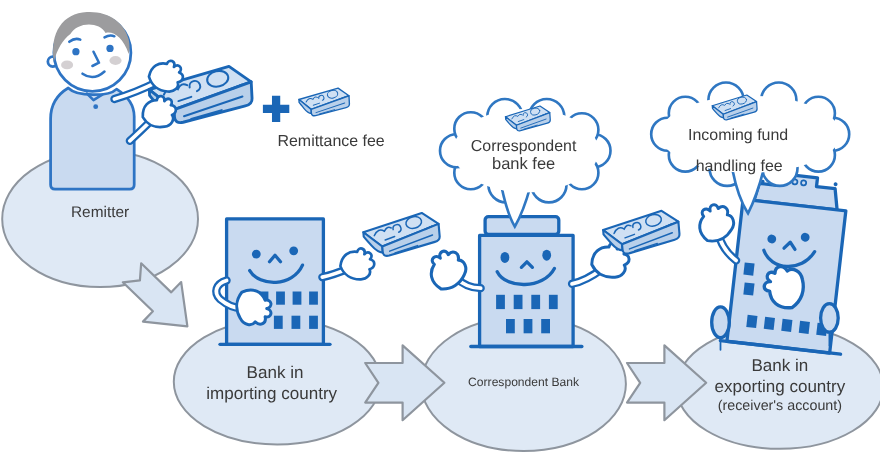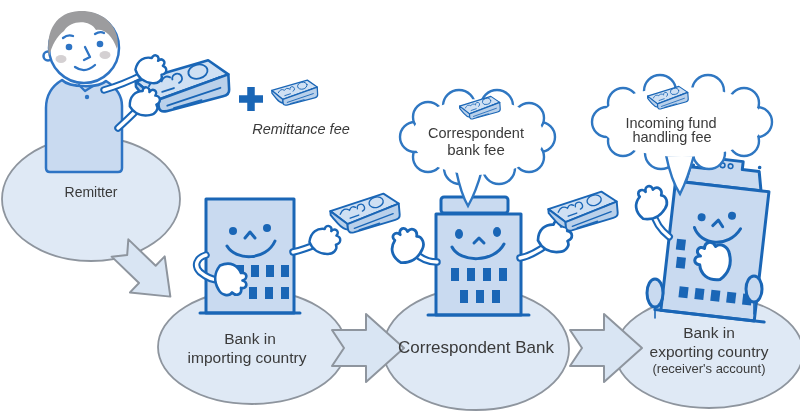--- a/index.html
+++ b/index.html
@@ -204,29 +204,29 @@
         <circle class="cloud" cx="660" cy="91" r="16"></circle>
     <circle class="cloud" cx="708" cy="91" r="16"></circle>
         <circle class="cloud" cx="744" cy="103" r="15"></circle>
     <path class="cloud" d="M666,155 Q671,180 680,194 Q688,178 694,155 Z"></path>
     <ellipse class="mask" cx="682" cy="122" rx="82" ry="35"></ellipse>
     <use href="#money" transform="translate(644,86) rotate(-4) scale(0.47)"></use>
   </g>
 </svg>
 
 <div class="label" style="left:91px; top:193px; font-size:14px;">Remitter</div>
-<div class="label" style="left:301px; top:130px; font-size:14.5px;font-style:italic;">Remittance fee</div>
+<div class="label" style="left:301px; top:130px; font-size:14.5px;">Remittance fee</div>
 
 <div class="label" style="left:476px; top:134px; font-size:14.5px;">Correspondent</div>
 <div class="label" style="left:476px; top:150px; font-size:15px;">bank fee</div>
 
 <div class="label" style="left:671px; top:124px; font-size:14.5px;text-align:right;">Incoming fund</div>
-<div class="label" style="left:672px; top:138px; font-size:14.5px;">handling fee</div>
+<div class="label" style="left:672px; top:152px; font-size:14.5px;">handling fee</div>
 
 <div class="label" style="left:250px; top:339px; font-size:15.5px;">Bank in</div>
 <div class="label" style="left:247px; top:358px; font-size:15.5px;">importing country</div>
 
-<div class="label" style="left:476px; top:348px; font-size:17px;">Correspondent Bank</div>
+<div class="label" style="left:476px; top:348px; font-size:11px;">Correspondent Bank</div>
 
 <div class="label" style="left:709px; top:333px; font-size:15.5px;">Bank in</div>
 <div class="label" style="left:709px; top:352px; font-size:15.5px;">exporting country</div>
 <div class="label" style="left:709px; top:369px; font-size:13px;">(receiver's account)</div>
 </div>
 
 </body></html>

